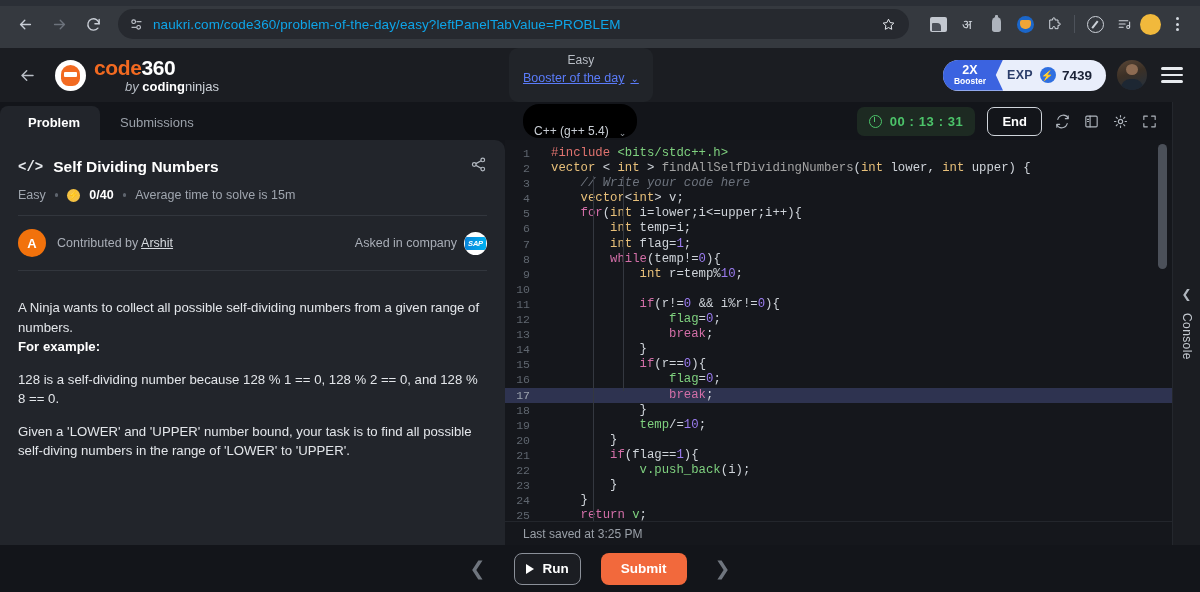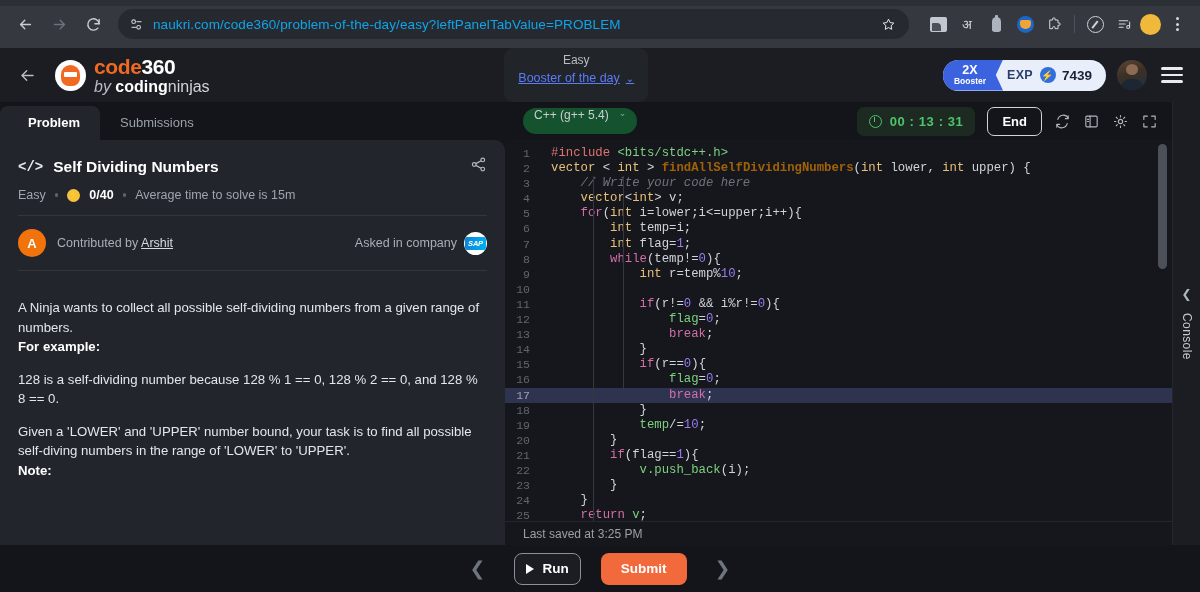--- a/index.html
+++ b/index.html
@@ -85,21 +85,21 @@
     background: #f26a21;
   }
   .logo-mark::after {
     content:""; position: absolute; width: 13px; height: 5px; background: #fff;
     border-radius: 1px; top: 12px;
   }
   .logo-text { line-height: 1; }
   .logo-line1 { font-size: 21px; font-weight: 700; letter-spacing: -.4px; }
   .logo-line1 .code { color: #f26a21; }
   .logo-line1 .num { color: #ffffff; font-weight: 600; }
-  .logo-line2 { font-size: 16px; color: #cfd4db; margin-top: 2px; }
+  .logo-line2 { font-size: 13px; color: #cfd4db; margin-top: 2px; margin-left: 31px; }
   .logo-line2 .by { font-style: italic; font-weight: 400; color: #b6bcc4; }
   .logo-line2 .cn { font-weight: 700; color: #ffffff; }
   .logo-line2 .nj { font-weight: 400; color: #cfd4db; }
 
   .pod-chip {
     margin-left: auto; background: #212429; border-radius: 9px;
     padding: 5px 14px 6px; text-align: center; min-width: 142px;
   }
   .pod-diff { font-size: 12px; color: #b8bdc5; line-height: 1.25; }
   .pod-link {
@@ -193,22 +193,22 @@
 
   .statement-body { margin-top: 14px; overflow: hidden; flex: 1; min-height: 0; }
   .statement-body p { font-size: 13.2px; line-height: 1.48; color: #e3e6ea; }
   .statement-body p.gap { margin-top: 13px; }
   .statement-body b { font-weight: 700; color: #ffffff; }
 
   
   .right-pane { flex: 1; display: flex; flex-direction: column; min-height: 0; background: #13151a; position: relative; }
   .editor-toolbar { height: 38px; display: flex; align-items: center; padding: 0 14px 0 18px; gap: 10px; flex: none; }
   .lang-select {
-    background: #14532d; border-radius: 16px; height: 26px; padding: 0 11px;
-    display: flex; align-items: flex-start; gap: 10px; font-size: 12px; color: #c9ced5;
+    background: #000000; border-radius: 16px; height: 34px; padding: 0 11px;
+    display: flex; align-items: flex-end; gap: 10px; font-size: 12px; color: #c9ced5;
   }
   .lang-caret { font-size: 9px; color: #9aa0a8; }
   .toolbar-right { margin-left: auto; display: flex; align-items: center; gap: 12px; }
   .timer {
     background: #1d2a22; border-radius: 7px; height: 29px; padding: 0 12px;
     display: flex; align-items: center; gap: 8px;
     color: #4cc46a; font-size: 13px; font-weight: 600; letter-spacing: .6px;
   }
   .timer-ico { width: 13px; height: 13px; border: 1.6px solid #4cc46a; border-radius: 50%; position: relative; }
   .timer-ico::after { content:""; position:absolute; left: 4.3px; top: 1.5px; width: 1.4px; height: 4.5px; background: #4cc46a; }
@@ -230,21 +230,21 @@
     font-size: 12.3px; line-height: 15.1px; white-space: pre; color: #d4d9df;
     position: relative; overflow: hidden;
   }
   .code-line { height: 15.1px; }
   .code-line.hl { background: #2e3350; margin-left: -14px; padding-left: 14px; margin-right: -999px; }
   .gutter-line { height: 15.1px; padding-right: 7px; }
   .gutter-line.hl { background: #2e3350; color: #9aa1ad; }
   .tk-pre { color: #e0736f; }
   .tk-inc { color: #7fd17f; }
   .tk-type { color: #e8c07a; }
-  .tk-fn { color: #a16207; font-weight: bold; }
+  .tk-fn { color: #a3a3a3; }
   .tk-kw { color: #d36fa8; }
   .tk-num { color: #9b7cf0; }
   .tk-com { color: #6d737d; font-style: italic; }
   .tk-var { color: #7fd17f; }
   .tk-pl { color: #cfd4da; }
 
   .editor-scrollbar {
     position: absolute; right: 5px; top: 4px; width: 9px; height: 125px;
     background: #4b5059; border-radius: 5px;
   }
@@ -455,21 +455,20 @@
         </div>
 
         <div class="divider"></div>
 
 
         <div class="statement-body" id="statement-body">
             <p>A Ninja wants to collect all possible self-dividing numbers from a given range of numbers.</p>
             <p><b>For example:</b></p>
             <p class="gap">128 is a self-dividing number because 128 % 1 == 0, 128 % 2 == 0, and 128 % 8 == 0.</p>
             <p class="gap">Given a 'LOWER' and 'UPPER' number bound, your task is to find all possible self-diving numbers in the range of 'LOWER' to 'UPPER'.</p>
-            <p><b>Note:</b></p>
           </div>
 
       </div>
     </div>
 
     <div class="right-pane">
       <div class="editor-toolbar">
         <div class="lang-select">
           <span>C++ (g++ 5.4)</span>
           <span class="lang-caret">⌄</span>

